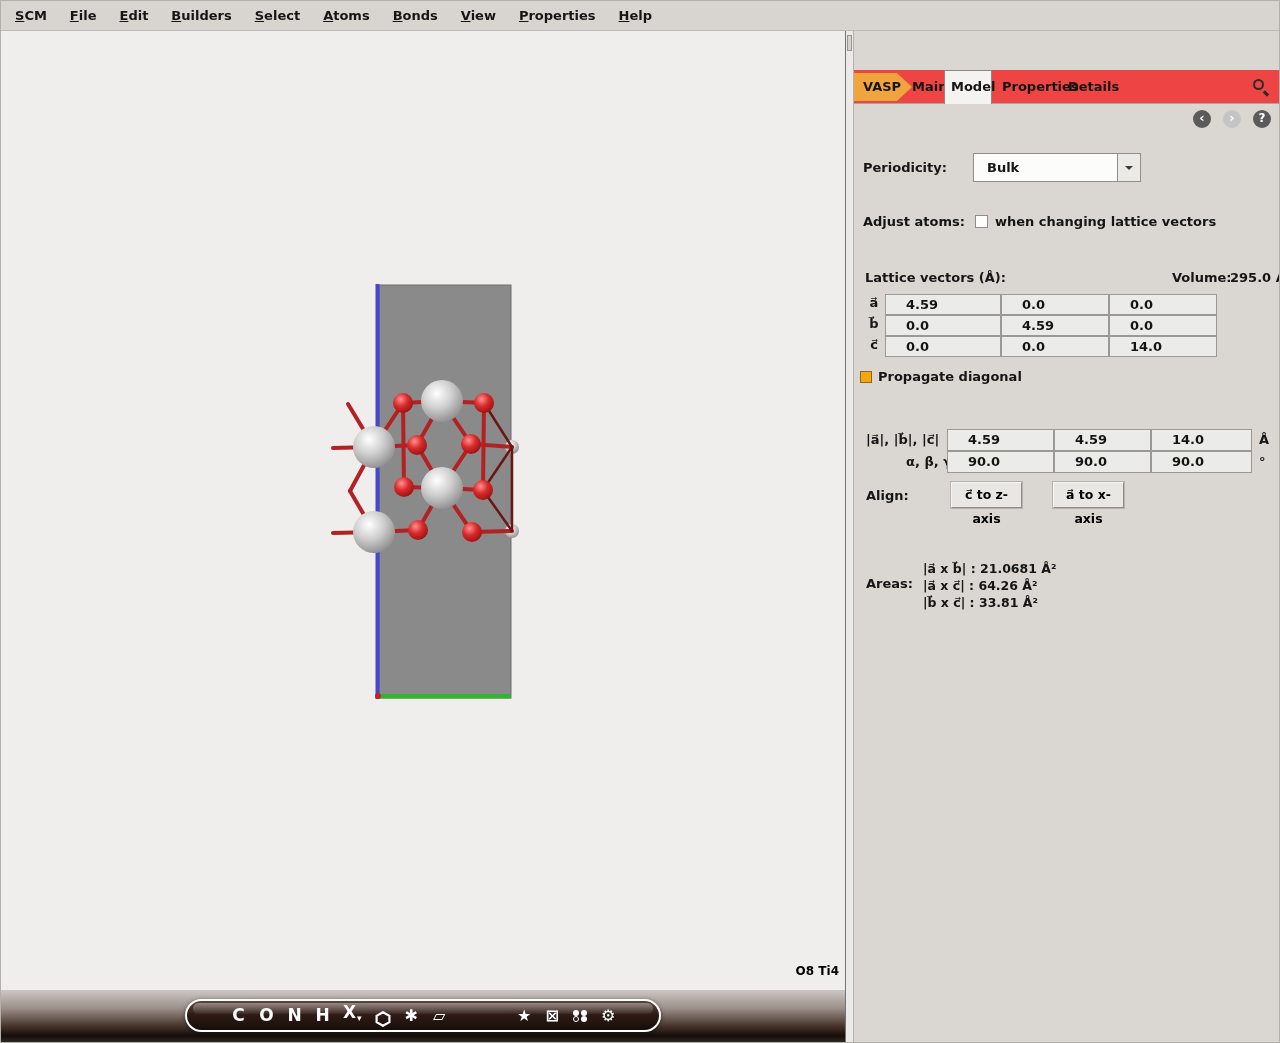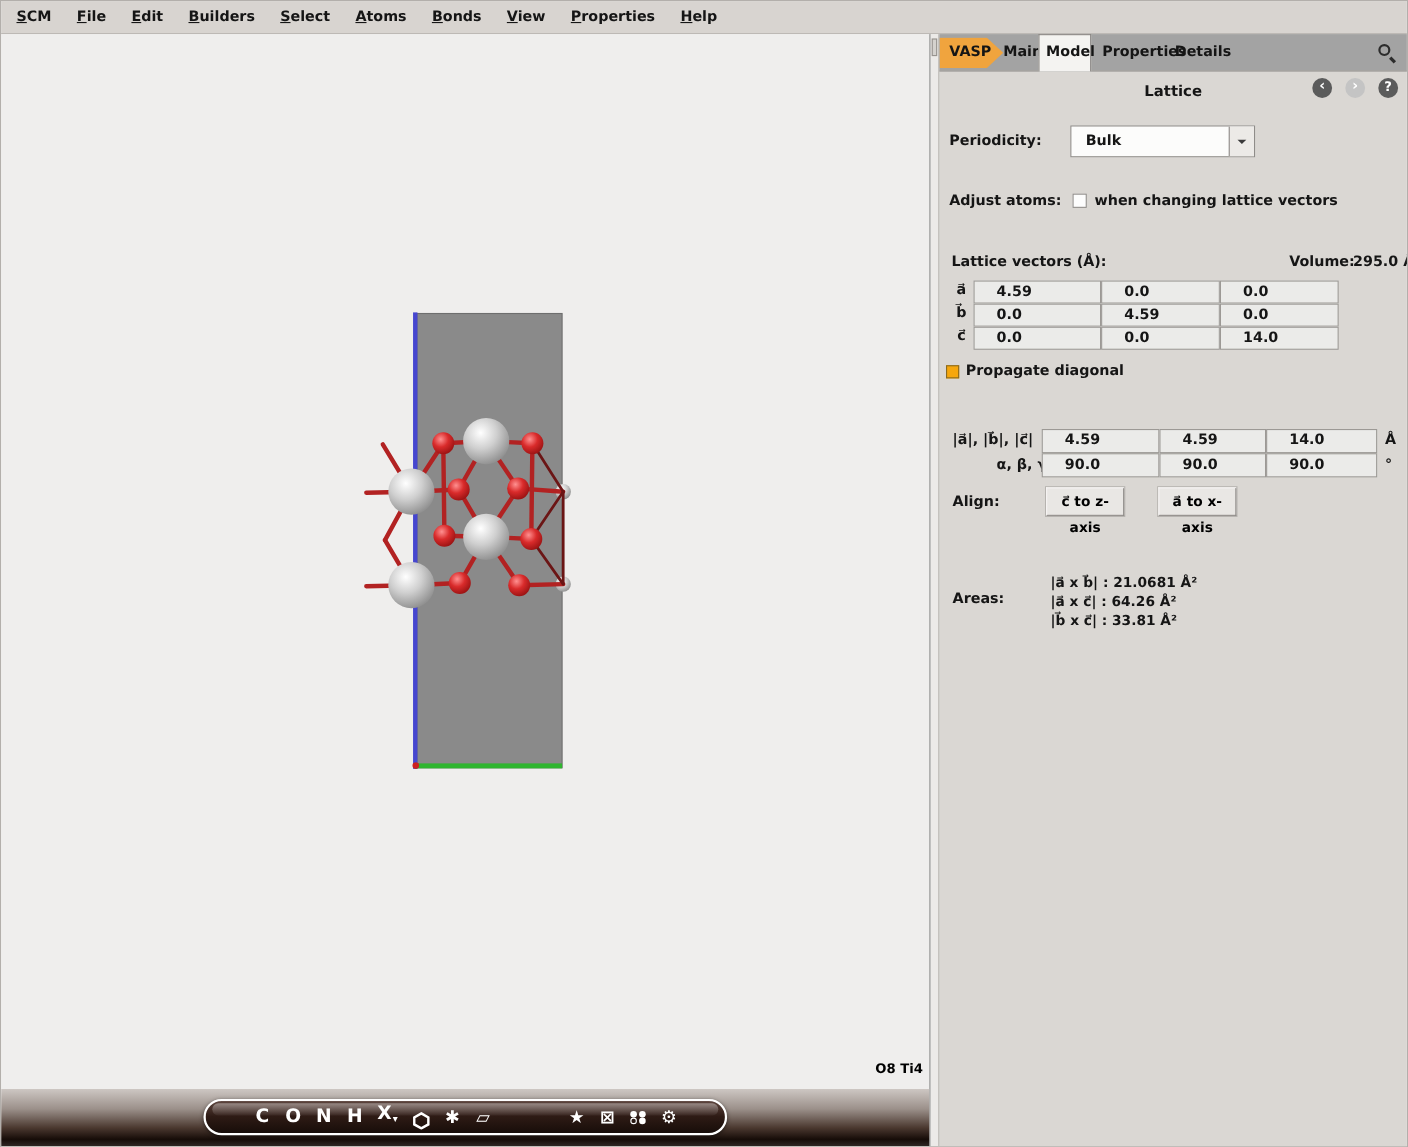--- a/index.html
+++ b/index.html
@@ -40,21 +40,21 @@
   .dots-icon i.d1 { left:1px; top:0; } .dots-icon i.d2 { right:1px; top:0; }
   .dots-icon i.d3 { left:1px; bottom:0; } .dots-icon i.d4 { right:1px; bottom:0; }
   .pill-spacer { width:44px; }
 
   
   .splitter { width:8px; background:#eceae8; border-right:1px solid #b5b1ad; position:relative; flex:none; cursor:col-resize; }
   .splitter .grip { position:absolute; top:4px; left:1px; width:5px; height:16px; background:#d5d2ce; border:1px solid #979previous391; border:1px solid #97938f; }
 
   
   .panel { flex:1; background:#dad7d3; display:flex; flex-direction:column; min-width:0; }
-  .tabbar { height:34px; background:#a3a3a3; border-bottom:1px solid #a8a4a0; position:relative; flex:none; font-size:13px; }
+  .tabbar { height:34px; background:#ef4444; border-bottom:1px solid #a8a4a0; position:relative; flex:none; font-size:13px;margin-top:39px; }
   .pennant { position:absolute; left:0; top:3px; width:58px; height:28px; line-height:28px; padding-left:9px;
     clip-path:polygon(0 0,74% 0,100% 50%,74% 100%,0 100%); cursor:pointer; }
   .tab-label { position:absolute; top:0; height:34px; line-height:33px; padding:0 6px; cursor:pointer; }
   .tab-main { left:52px; }
   .tab-model { left:90px; width:48px; text-align:center; background:#f4f3f1; border:1px solid #8a8784; border-bottom:none; height:34px; line-height:31px; }
   .tab-props { left:142px; }
   .tab-details { left:208px; }
   .search-icon { position:absolute; right:9px; top:8px; width:18px; height:18px; cursor:pointer; }
   .search-icon .lens { position:absolute; left:1px; top:1px; width:11px; height:11px; border:2px solid #2c2c2c; border-radius:50%; }
   .search-icon .handle { position:absolute; left:12px; top:12px; width:6px; height:2.5px; background:#2c2c2c; transform:rotate(45deg); transform-origin:0 50%; }
@@ -204,21 +204,20 @@
         <span class="tab-label tab-model">Model</span>
         <span class="tab-label tab-props">Properties</span>
         <span class="tab-label tab-details">Details</span>
         <span class="search-icon">
             <span class="lens"></span>
             <span class="handle"></span>
           </span>
       </div>
 
       <div class="content">
-        <div class="lat-title">Lattice</div>
         <span class="nav-circle nav-back">‹</span>
         <span class="nav-circle nav-fwd disabled">›</span>
         <span class="nav-circle nav-help">?</span>
 
         <span class="lbl" style="left:9px; top:56px;">Periodicity:</span>
         <div class="combo">
           <span class="combo-text">Bulk</span>
           <span class="combo-btn"></span>
         </div>
 
@@ -257,21 +256,21 @@
         <div class="cell" style="left:93px;  top:347px; width:107px; height:22px;">90.0</div>
         <div class="cell" style="left:200px; top:347px; width:97px; height:22px;">90.0</div>
         <div class="cell" style="left:297px; top:347px; width:101px; height:22px;">90.0</div>
         <span class="unit" style="left:405px; top:350px;">°</span>
 
         <span class="lbl" style="left:12px; top:384px;">Align:</span>
         <button class="btn" style="left:97px;  top:378px; width:71px;">c⃗ to z-axis</button>
         <button class="btn" style="left:199px; top:378px; width:71px;">a⃗ to x-axis</button>
 
         <span class="lbl" style="left:12px; top:472px;">Areas:</span>
-        <div class="areas-lines" style="position:absolute; left:69px; top:457px;margin-left:32px;">
+        <div class="areas-lines" style="position:absolute; left:69px; top:457px;">
           <div>|a⃗ x b⃗| : 21.0681 Å²</div>
           <div>|a⃗ x c⃗| : 64.26 Å²</div>
           <div>|b⃗ x c⃗| : 33.81 Å²</div>
         </div>
       </div>
     </div>
   </div>
 </div>
 
 </body></html>

